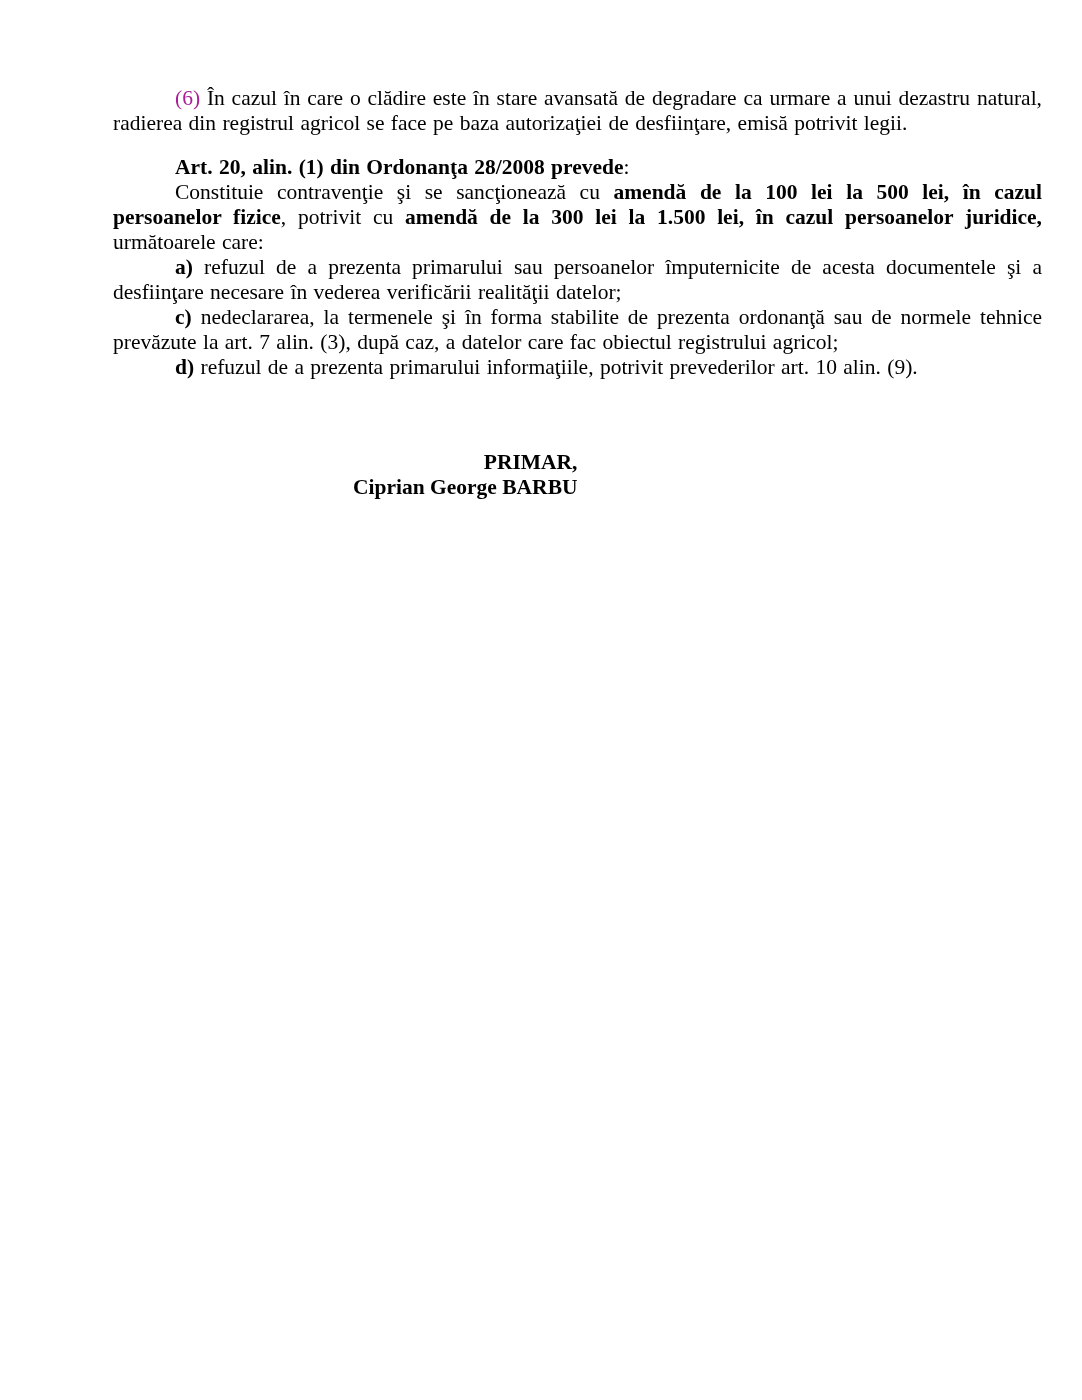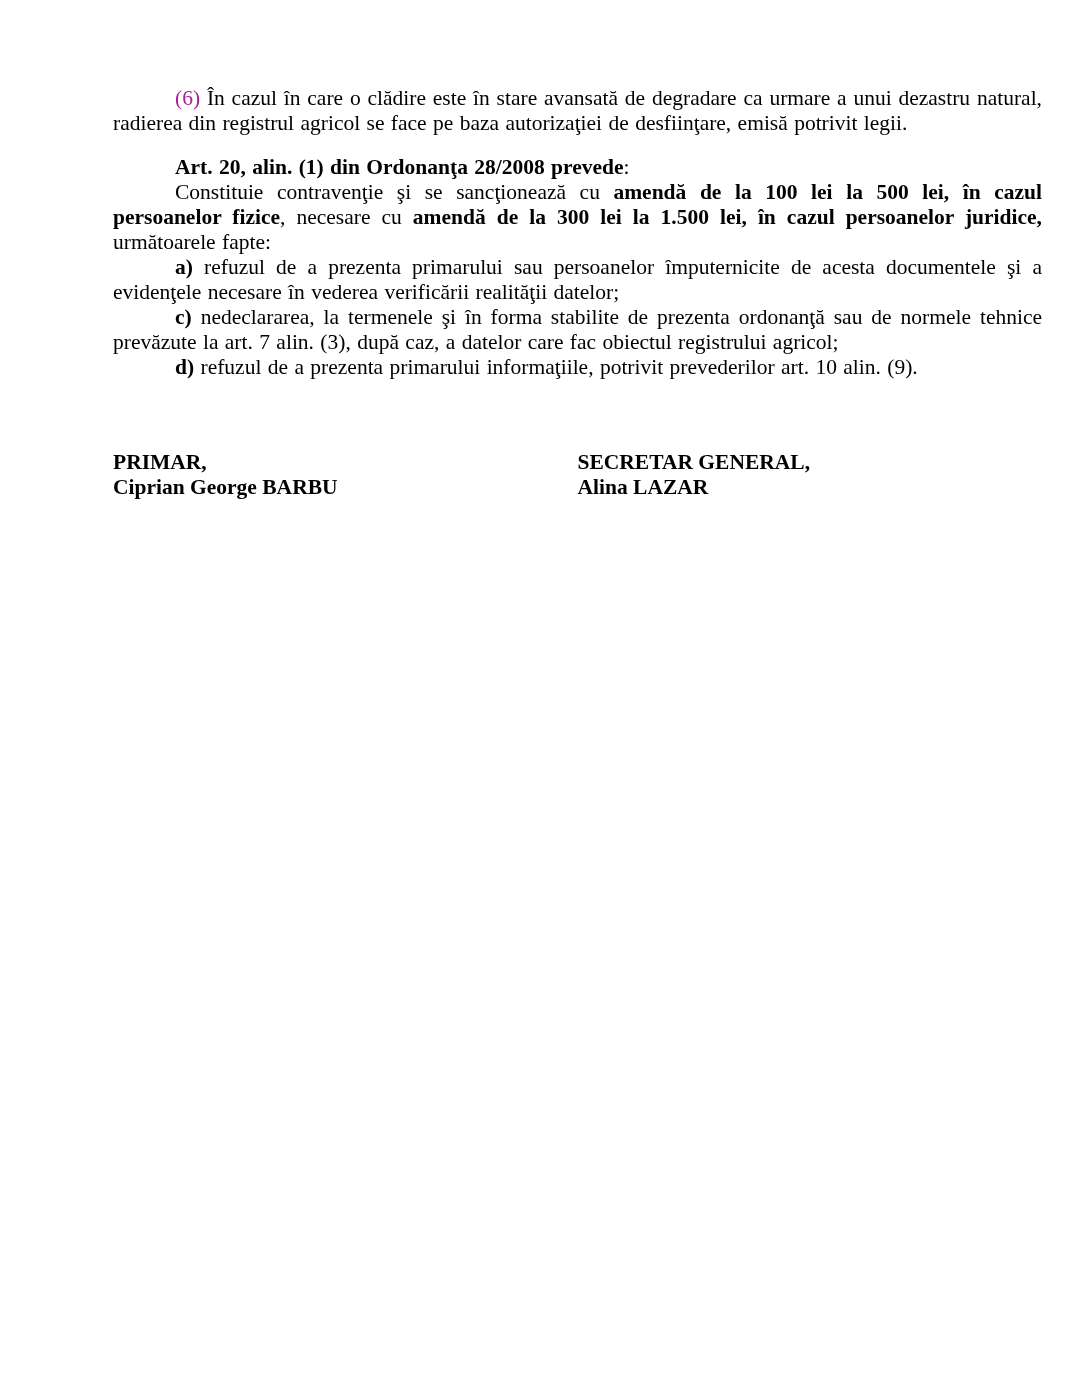--- a/index.html
+++ b/index.html
@@ -25,44 +25,40 @@
   .heading { margin-top: 19px; }
   .b { font-weight: bold; margin-top: 28px; }
   .accent { color: #a81f97; }
   .signatures {
     display: flex;
     margin-top: 70px;
     font-size: 21.5px;
     line-height: 25px;
     font-weight: bold;
   }
-  .sig { width: 50%; text-align: left; }
+  .sig { width: 50%; text-align: right; }
 </style>
 </head>
 <body>
 
 <div class="page">
 
   <p class="para indent"><span class="accent">(6)</span><span> În cazul în care o clădire este în stare avansată de degradare ca urmare a unui dezastru natural, radierea din registrul agricol se face pe baza autorizaţiei de desfiinţare, emisă potrivit legii.</span></p>
 
   <p class="para indent heading"><span class="b">Art. 20, alin. (1) din Ordonanţa 28/2008 prevede</span><span>:</span></p>
 
-  <p class="para indent"><span>Constituie contravenţie şi se sancţionează cu </span><span class="b">amendă de la 100 lei la 500 lei, în cazul persoanelor fizice</span><span>, necesare cu </span><span class="b">amendă de la 300 lei la 1.500 lei, în cazul persoanelor juridice,</span><span> următoarele fapte:</span></p>
+  <p class="para indent"><span>Constituie contravenţie şi se sancţionează cu </span><span class="b">amendă de la 100 lei la 500 lei, în cazul persoanelor fizice</span><span>, potrivit cu </span><span class="b">amendă de la 300 lei la 1.500 lei, în cazul persoanelor juridice,</span><span> următoarele care:</span></p>
 
-  <p class="para indent"><span class="b">a)</span><span> refuzul de a prezenta primarului sau persoanelor împuternicite de acesta documentele şi a evidenţele necesare în vederea verificării realităţii datelor;</span></p>
+  <p class="para indent"><span class="b">a)</span><span> refuzul de a prezenta primarului sau persoanelor împuternicite de acesta documentele şi a desfiinţare necesare în vederea verificării realităţii datelor;</span></p>
 
 
   <p class="para indent"><span class="b">c)</span><span> nedeclararea, la termenele şi în forma stabilite de prezenta ordonanţă sau de normele tehnice prevăzute la art. 7 alin. (3), după caz, a datelor care fac obiectul registrului agricol;</span></p>
 
   <p class="para indent"><span class="b">d)</span><span> refuzul de a prezenta primarului informaţiile, potrivit prevederilor art. 10 alin. (9).</span></p>
 
   <div class="signatures">
     <div class="sig">
       <div>PRIMAR,</div>
       <div>Ciprian George BARBU</div>
     </div>
-    <div class="sig">
-      <div>SECRETAR GENERAL,</div>
-      <div>Alina LAZAR</div>
-    </div>
   </div>
 
 </div>
 
 </body></html>

